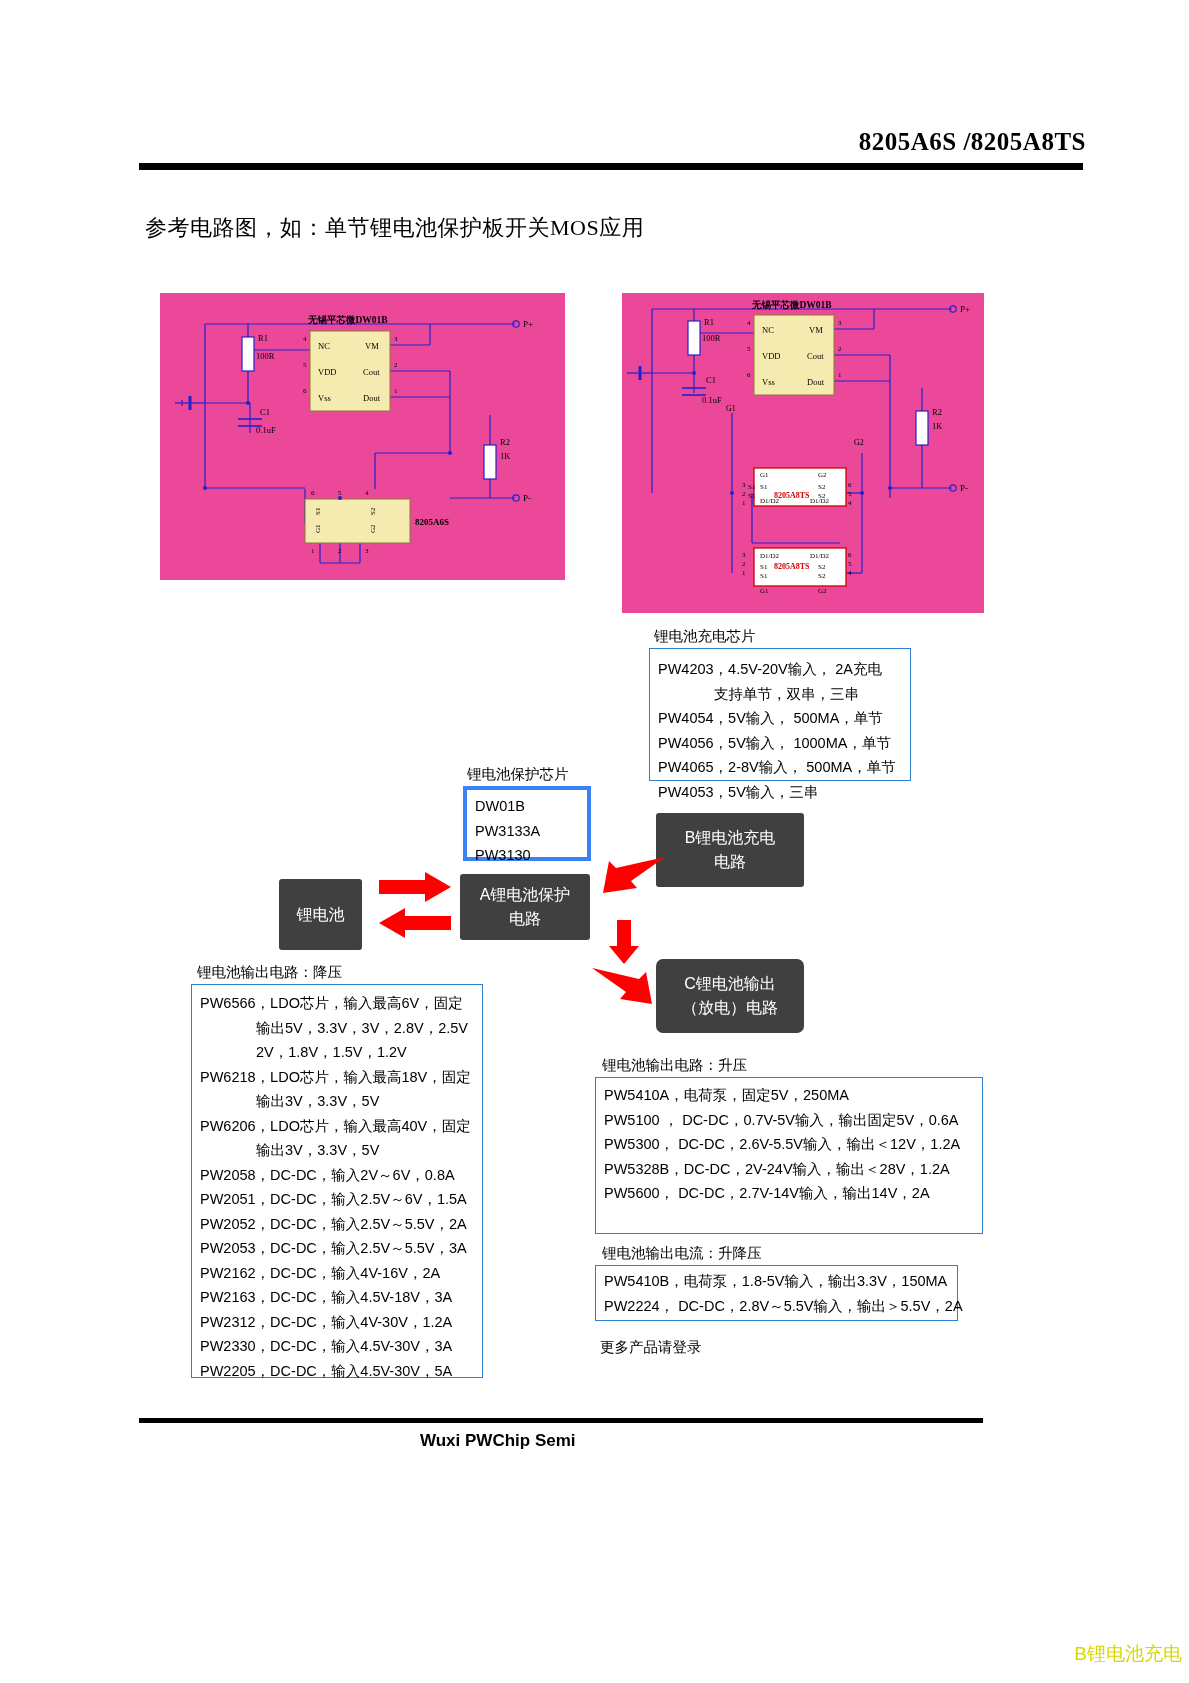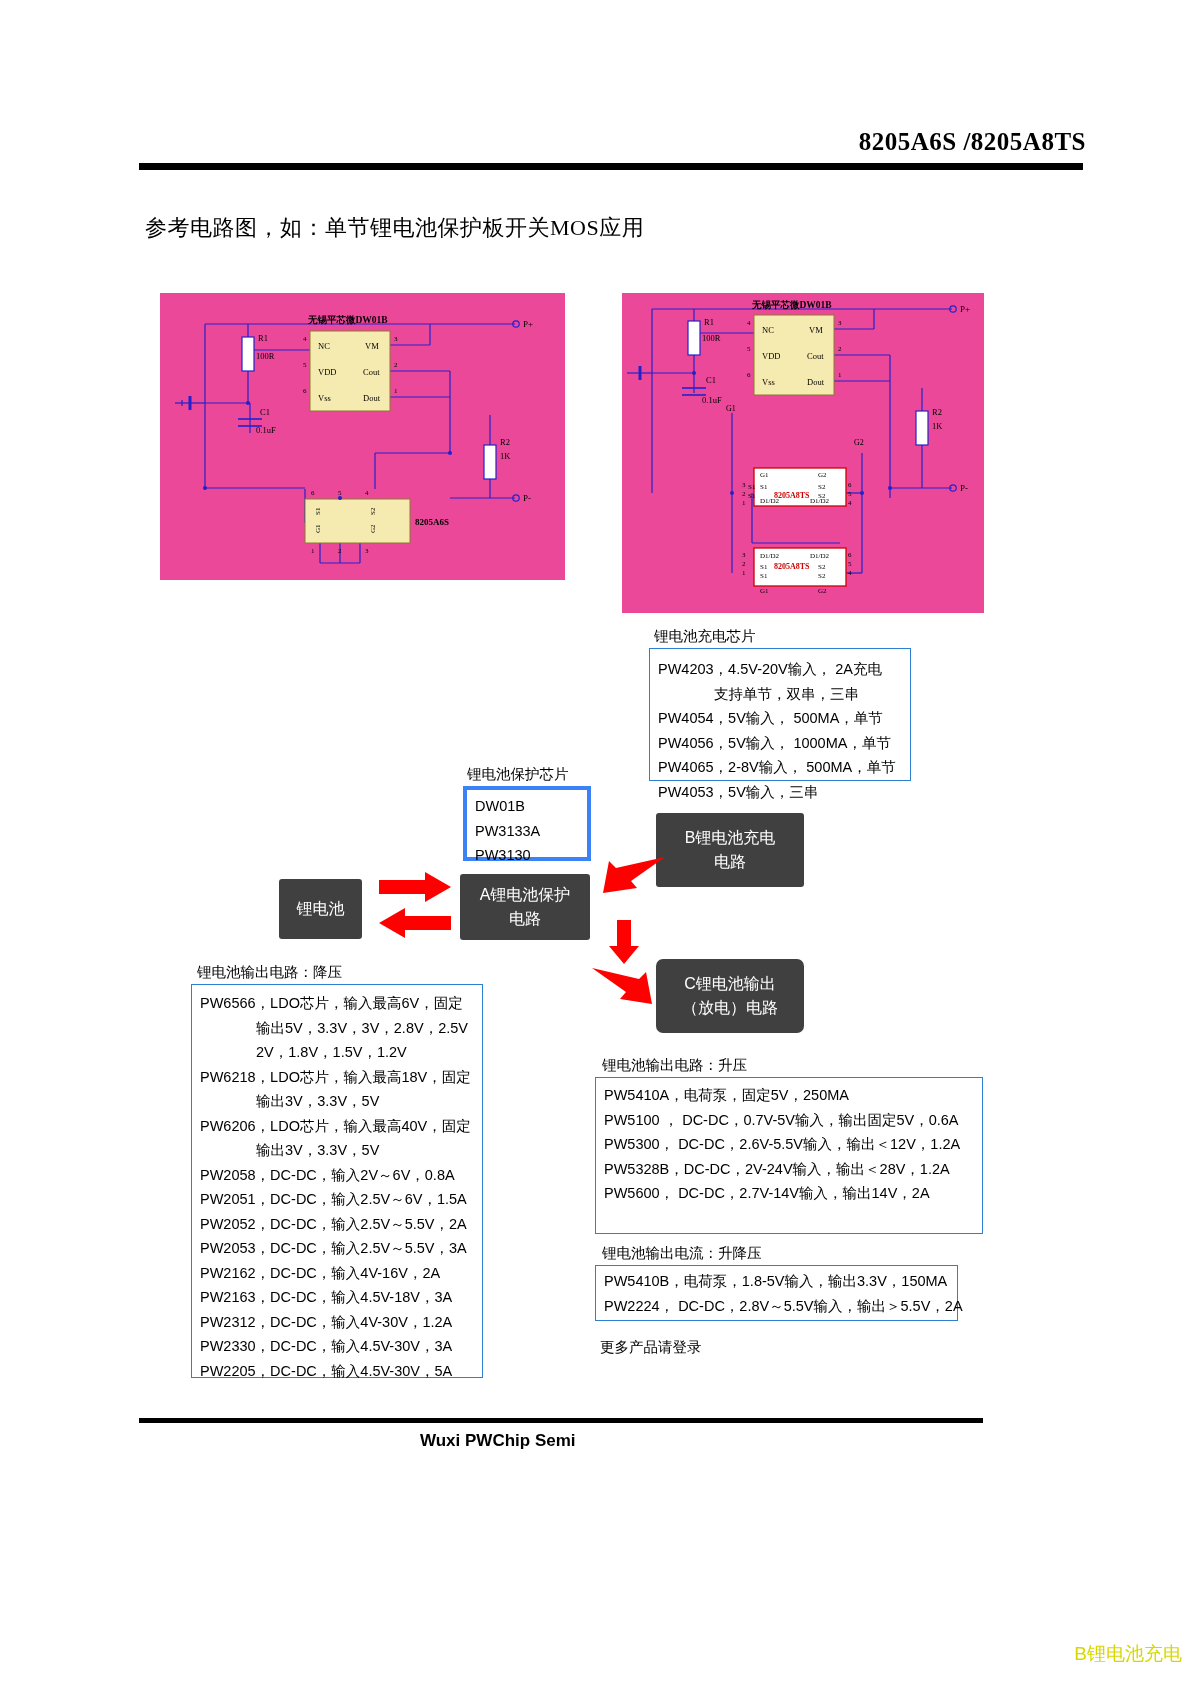--- a/index.html
+++ b/index.html
@@ -339,21 +339,21 @@
     <div class="line">PW4053，5V输入，三串</div>
   </div>
 
   <div class="cap" style="left:450px; top:765px;">锂电池保护芯片</div>
   <div class="box black" style="left:446px; top:786px; width:128px; height:75px; padding-top:4px;">
     <div class="line">DW01B</div>
     <div class="line">PW3133A</div>
     <div class="line">PW3130</div>
   </div>
 
-  <div class="blk" style="left:262px; top:879px; width:83px; height:60px;">锂电池</div>
+  <div class="blk" style="left:262px; top:879px; width:83px; height:71px;">锂电池</div>
 
   <div class="blk" style="left:443px; top:874px; width:130px; height:66px; white-space:pre-line;">A锂电池保护
 电路</div>
 
   <div class="blk" style="left:639px; top:813px; width:148px; height:74px; white-space:pre-line;">B锂电池充电
 电路</div>
 
   <div class="blk" style="left:639px; top:959px; width:148px; height:74px; white-space:pre-line;border-radius:7px;">C锂电池输出
 （放电）电路</div>
 

